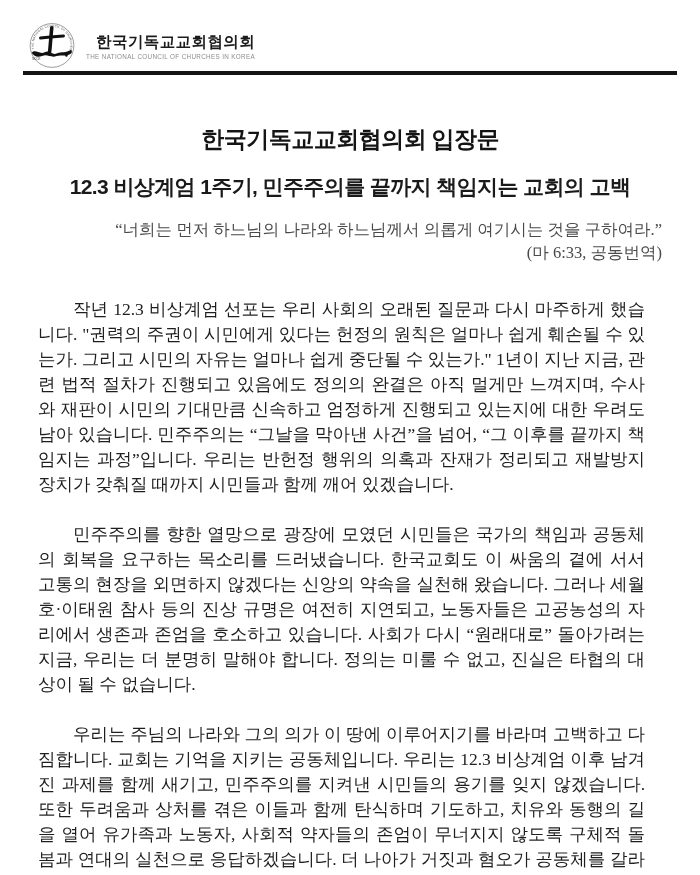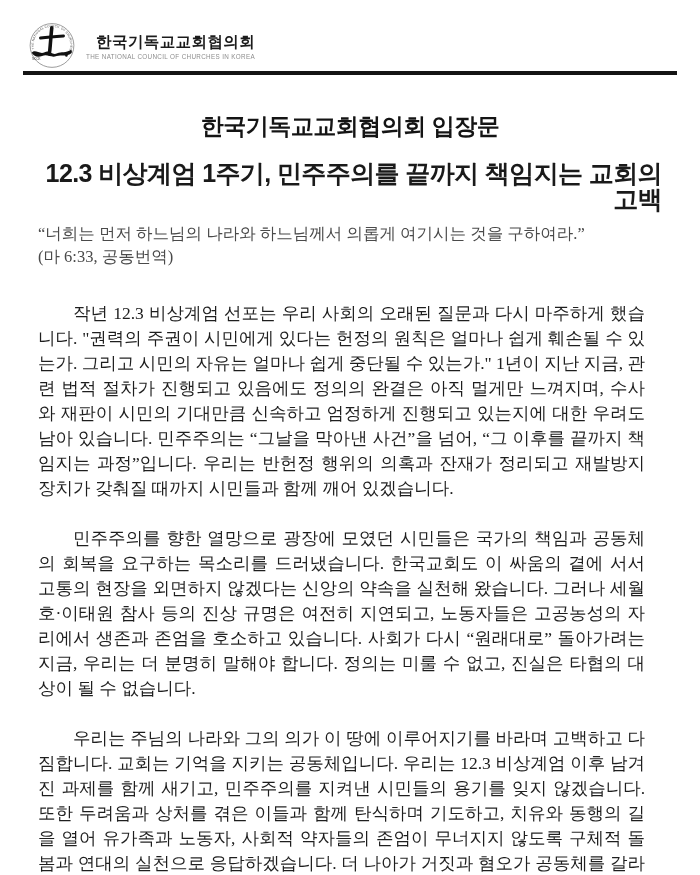--- a/index.html
+++ b/index.html
@@ -49,42 +49,42 @@
   }
 
   
   .content {
     position: absolute;
     top: 100px;
     left: 38px;
     width: 624px;
   }
   .doc-title {
-    margin: 12px 0 0;
+    margin: 26px 0 0;
     text-align: center;
-    font-family: Liberation Sans, sans-serif;
+    font-family: Liberation Serif, serif;
     font-size: 23px;
     font-weight: 800;
     letter-spacing: -0.5px;
     color: #141414;
     line-height: 28px;
   }
   .doc-subtitle {
     margin: 20px 0 8px;
-    text-align: right;
+    text-align: center;
     font-family: "Liberation Sans", "DejaVu Sans", sans-serif;
-    font-size: 25px;
+    font-size: 21px;
     font-weight: 700;
     letter-spacing: -0.6px;
     color: #1a1a1a;
     line-height: 26px;
   }
   .scripture {
-    margin-top: 10px;
-    text-align: left;
+    margin-top: 18px;
+    text-align: right;
     font-size: 16.5px;
     color: #4a4a4a;
     line-height: 23px;
   }
   .scripture .ref { display: block; }
 
   .body-text { margin-top: 33px; }
   .body-text p {
     margin: 0 17px 25px 0;
     font-size: 17.5px;

